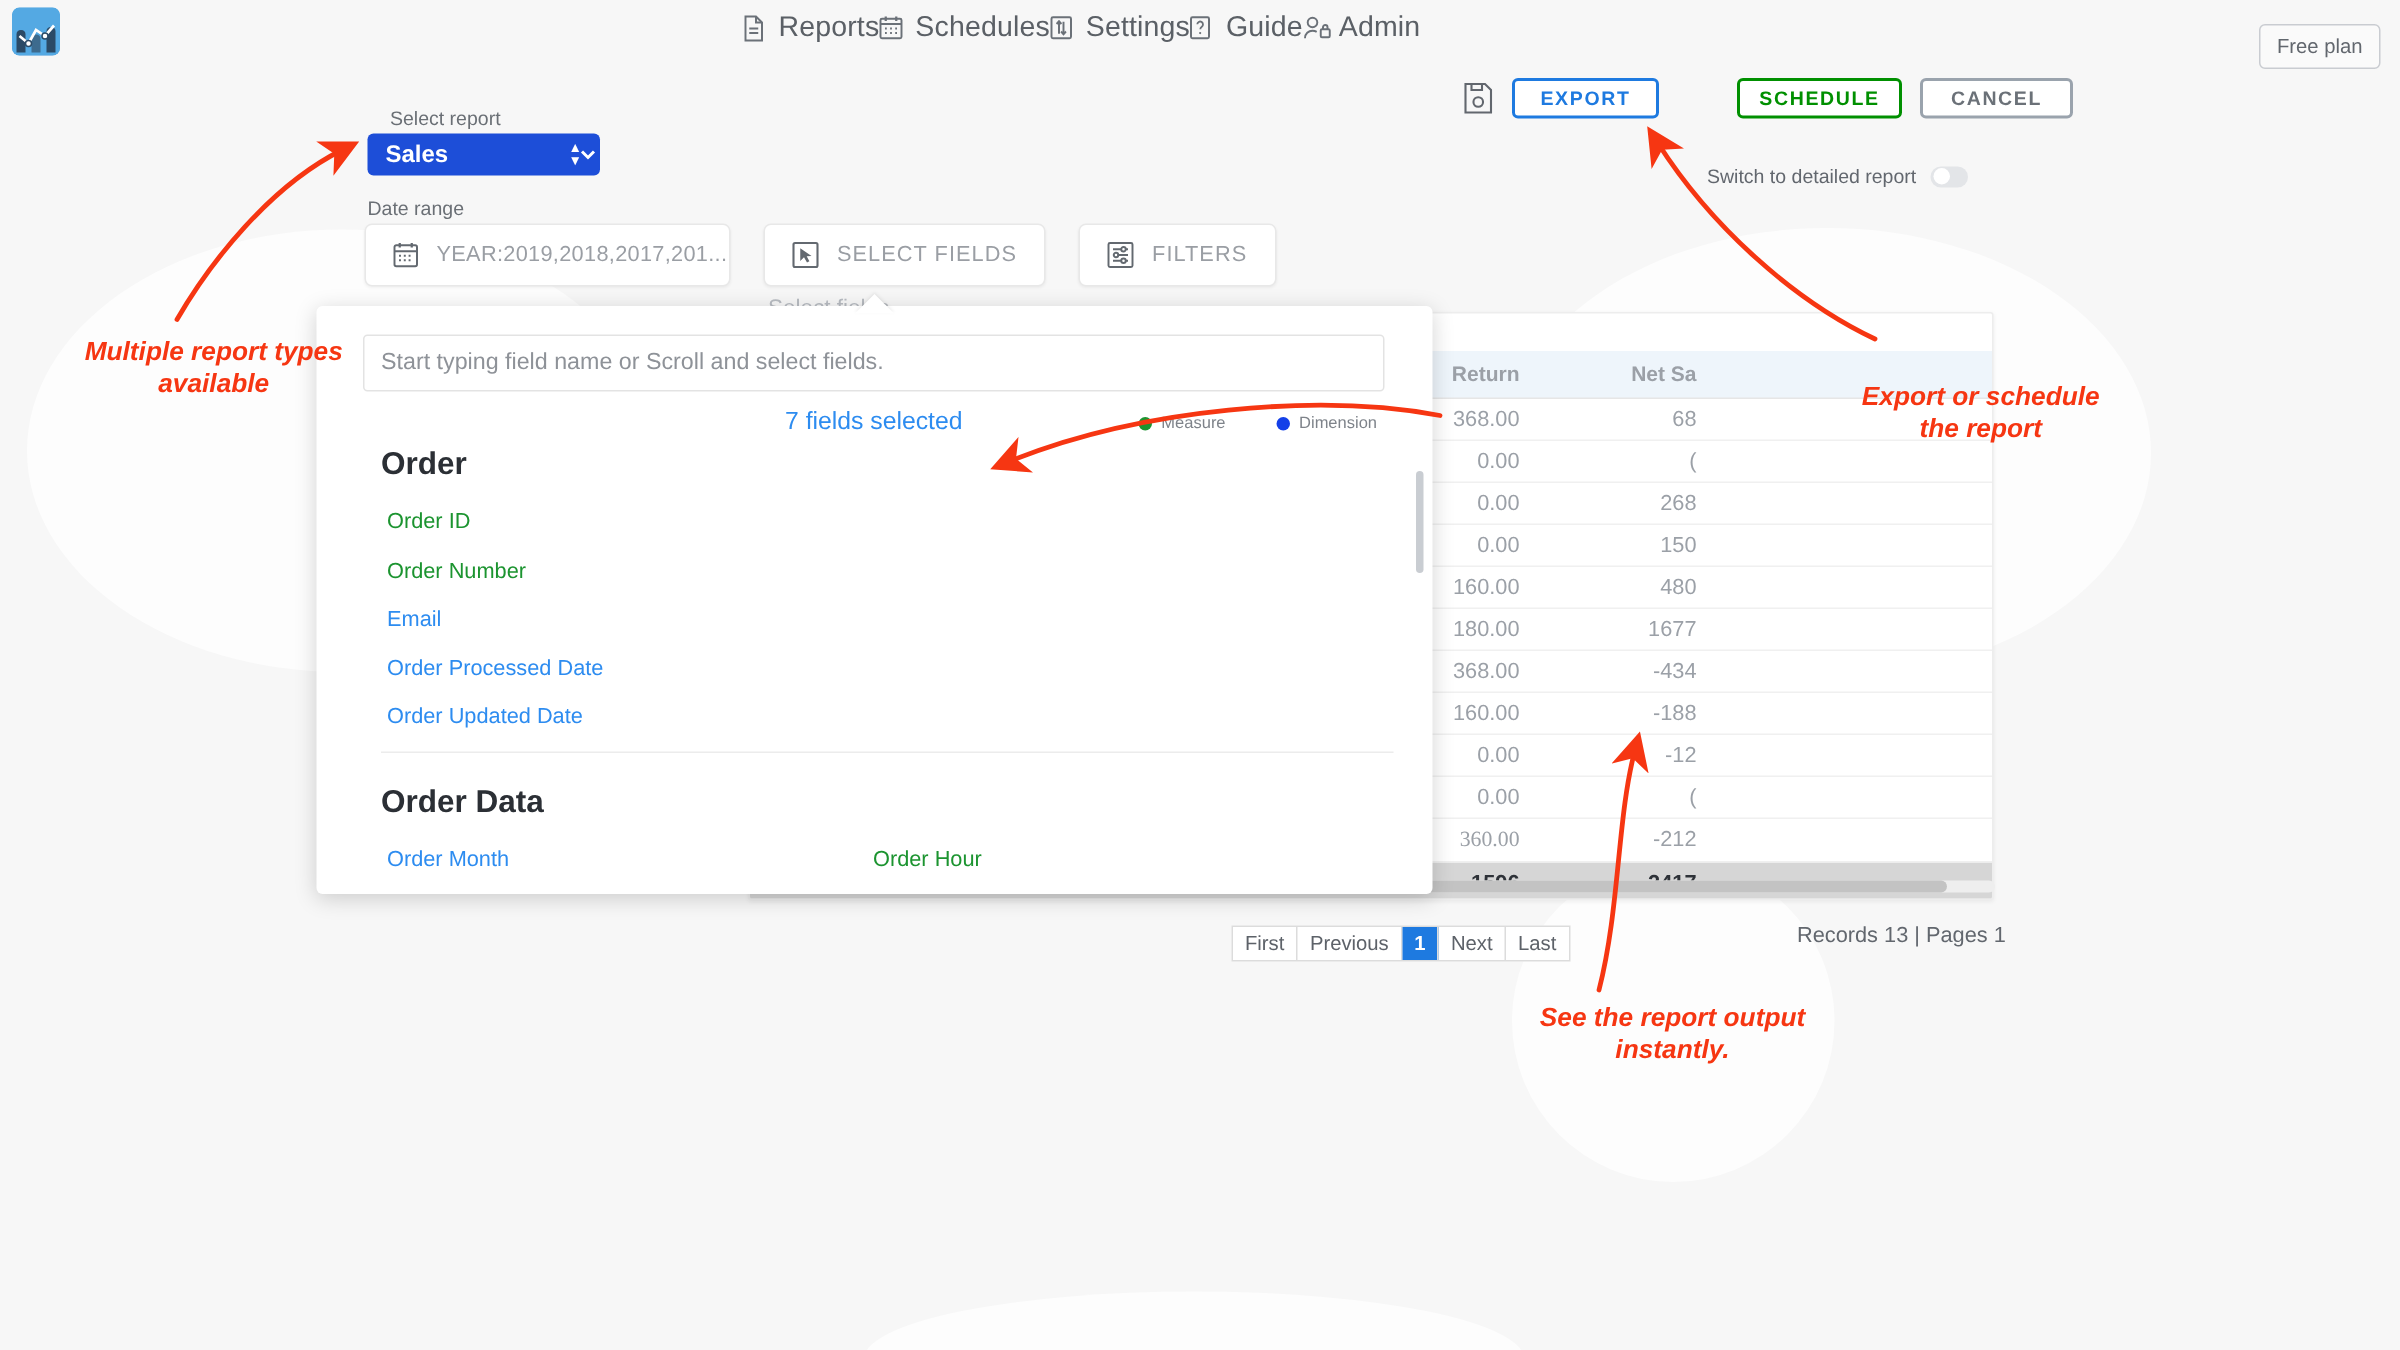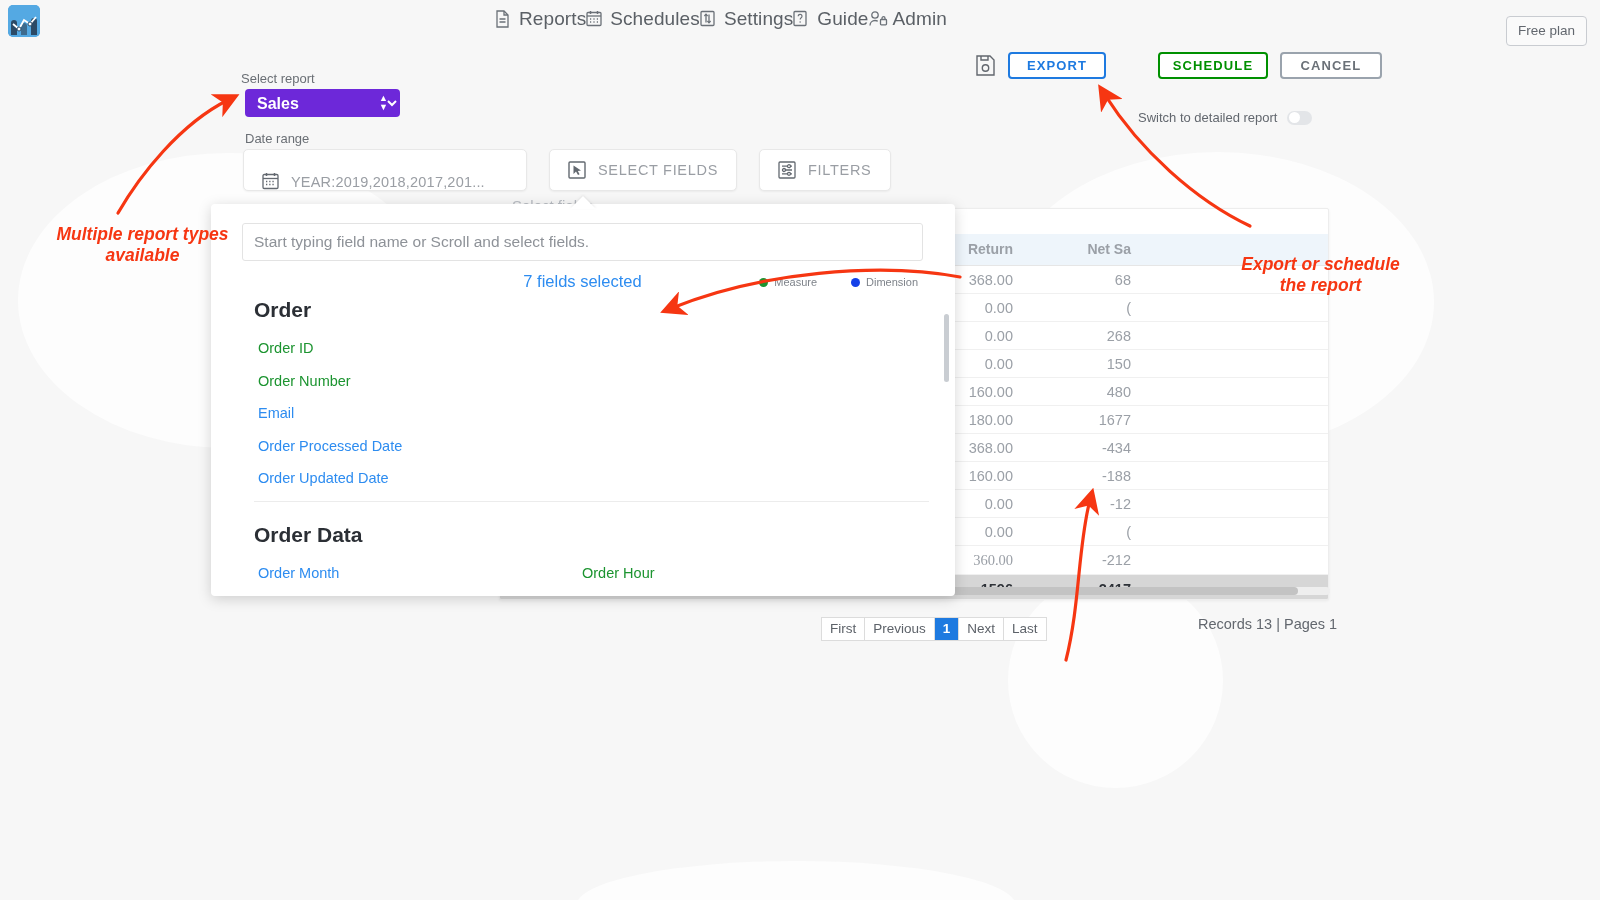--- a/index.html
+++ b/index.html
@@ -35,43 +35,43 @@
   .nav-ico { width: 17px; height: 18px; display: inline-block; color: #6b7178; }
   .nav-ico svg { display: block; }
   .freeplan {
     position: absolute; right: 13px; top: 16px;
     border: 1px solid #c9ccd1; border-radius: 4px; background: #fafafa;
     color: #62676e; font-size: 13.5px; padding: 6px 11px 7px; cursor: pointer;
   }
 
   
   .lbl { color: #6a6f75; font-size: 13px; }
-  #select-report-label { position: absolute; left: 241px; top: 71px; }
+  #select-report-label { position: absolute; left: 260px; top: 71px; }
   .report-select {
     position: absolute; left: 245px; top: 89px; width: 155px; height: 28px;
-    background: #6d28d9; border: none; border-radius: 4px; color: #fff;
+    background: #1d4ed8; border: none; border-radius: 4px; color: #fff;
     font-size: 16px; font-weight: bold; font-family: "Liberation Sans", sans-serif;
     padding-left: 8px; cursor: pointer; position: absolute;
   }
   .sel-arrows {
     position: absolute; left: 379px; top: 94px; color: #fff;
     font-size: 9px; line-height: 9px; text-align: center; pointer-events: none;
   }
   #date-range-label { position: absolute; left: 245px; top: 131px; }
 
   .pillrow { position: absolute; left: 243px; top: 149px; display: flex; gap: 22px; }
   .pill {
     display: flex; align-items: center; gap: 12px;
     background: #fff; border: 1px solid #e8e8e8; border-radius: 5px;
     height: 42px; padding: 0 18px; cursor: pointer;
     box-shadow: 0 1px 2px rgba(0,0,0,.05);
     color: #9a9ea4; font-size: 14.5px; letter-spacing: .7px;
   }
   .pill .glyph { color: #636970; display: flex; }
-  #date-range-pill { width: 284px; align-items: flex-end; }
+  #date-range-pill { width: 244px; }
   #date-range-pill .txt { font-size: 14.5px; letter-spacing: .2px; }
 
   
   .caret {
     position: absolute; left: 570px; top: 196px; width: 0; height: 0;
     border-left: 13px solid transparent; border-right: 13px solid transparent;
     border-bottom: 13px solid #fff; filter: drop-shadow(0 -1px 1px rgba(0,0,0,.08));
     z-index: 31;
   }
   .ghost-title {
@@ -518,14 +518,15 @@
       </marker>
     </defs>
     <path d="M118 213 C 140 175, 180 124, 228 100" stroke="#f63612" stroke-width="3.2" fill="none" stroke-linecap="round" marker-end="url(#ah)"></path>
     <path d="M960 277 C 880 262, 760 272, 672 308" stroke="#f63612" stroke-width="3.2" fill="none" stroke-linecap="round" marker-end="url(#ah)"></path>
     <path d="M1250 226 C 1195 200, 1140 150, 1105 95" stroke="#f63612" stroke-width="3.2" fill="none" stroke-linecap="round" marker-end="url(#ah)"></path>
     <path d="M1066 660 C 1080 605, 1078 545, 1090 500" stroke="#f63612" stroke-width="3.2" fill="none" stroke-linecap="round" marker-end="url(#ah)"></path>
   </svg>
 
   <div class="anno" id="anno-report-types">Multiple report types available</div>
   <div class="anno" id="anno-export">Export or schedule the report</div>
+  <div class="anno" id="anno-output">See the report output instantly.</div>
 
 </div>
 
 </body></html>

